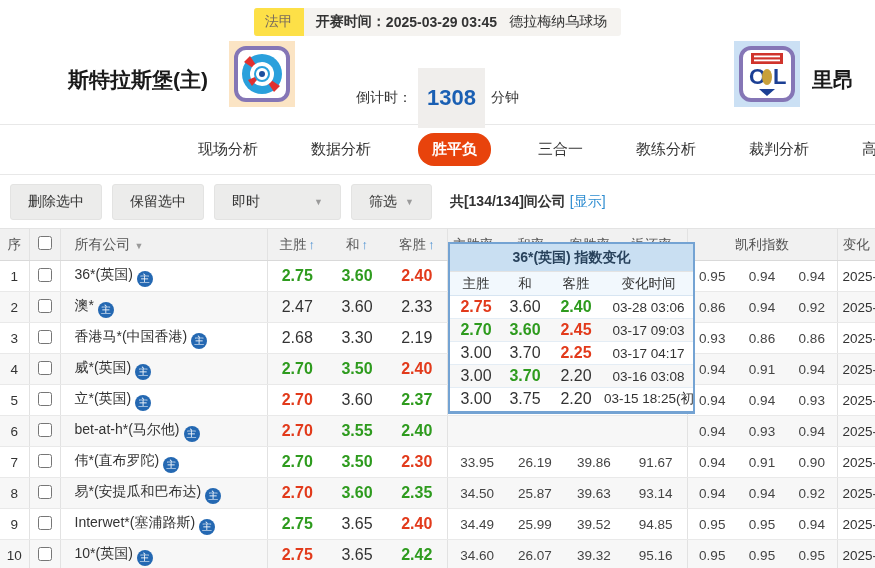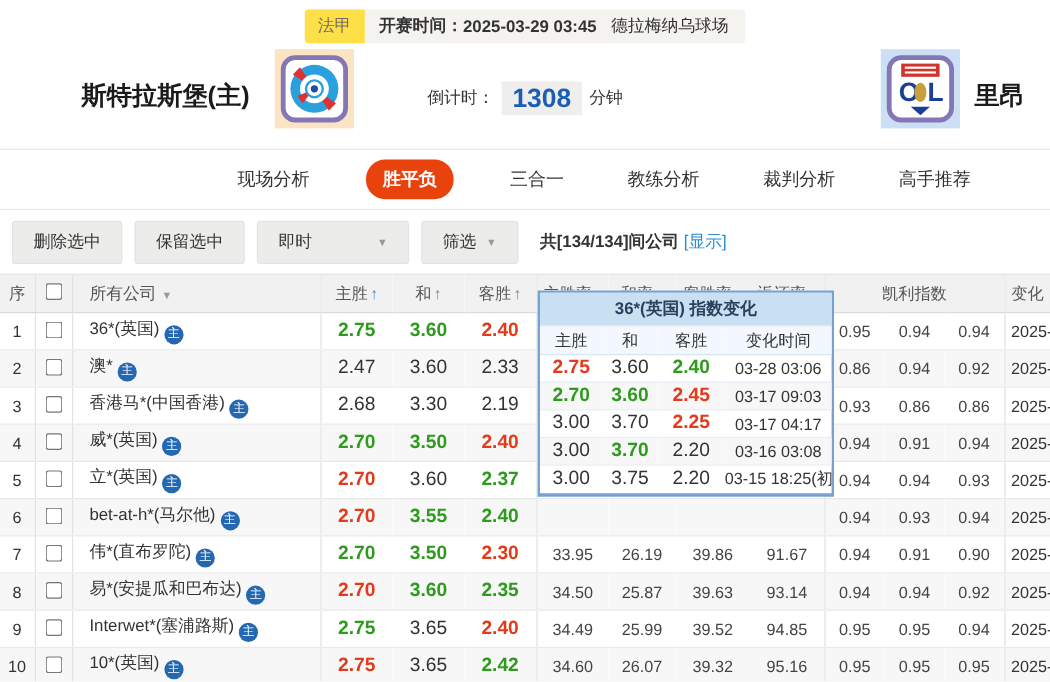--- a/index.html
+++ b/index.html
@@ -22,21 +22,21 @@
   .home-name { left:58px; width:160px; text-align:center; }
   .away-name { left:812px; }
   .logo-box { position:absolute; top:5px; width:66px; height:66px; display:flex;
     align-items:center; justify-content:center; }
   .home-logo-box { left:229px; background:#fbe4c4; }
   .away-logo-box { left:734px; background:#cbe0f4; }
   .logo-inner { width:56px; height:56px; background:#fff; border:4px solid #8576b6;
     border-radius:12px; display:flex; align-items:center; justify-content:center; }
   .countdown { position:absolute; top:32px; left:0; right:0; text-align:center; font-size:14px; }
   .cd-num { display:inline-block; background:#f0eeec; color:#1a5fb3; font-size:22px;
-    font-weight:bold; padding:1px 9px; margin:0 6px; vertical-align:-3px; }
+    font-weight:bold; padding:17px 9px; margin:0 6px; vertical-align:-3px; }
 
   
   .tabs { height:51px; border-top:1px solid #e8e8e8; border-bottom:1px solid #e8e8e8;
     display:flex; align-items:center; padding-left:192px; gap:41px; }
   .tab { font-size:15px; color:#333; padding:7px 6px; cursor:pointer; white-space:nowrap; }
   .tab.active { background:#e8430c; color:#fff; font-weight:bold; border-radius:16px;
     padding:7px 14px; }
 
   
   .toolbar { height:53px; display:flex; align-items:center; padding-left:10px; gap:10px; }
@@ -129,20 +129,21 @@
         <ellipse cx="22" cy="26" rx="5" ry="8" fill="#c8a03a"></ellipse>
         <path d="M14 38 L22 45 L30 38 Z" fill="#1b3f94"></path>
       </svg>
     </div>
   </div>
   <div class="team-name away-name">里昂</div>
 </div>
 
 <div class="tabs">
   <div class="tab">现场分析</div>
+  <div class="tab">数据分析</div>
   <div class="tab active">胜平负</div>
   <div class="tab">三合一</div>
   <div class="tab">教练分析</div>
   <div class="tab">裁判分析</div>
   <div class="tab">高手推荐</div>
 </div>
 
 <div class="toolbar">
   <button class="tb-btn">删除选中</button>
   <button class="tb-btn">保留选中</button>

